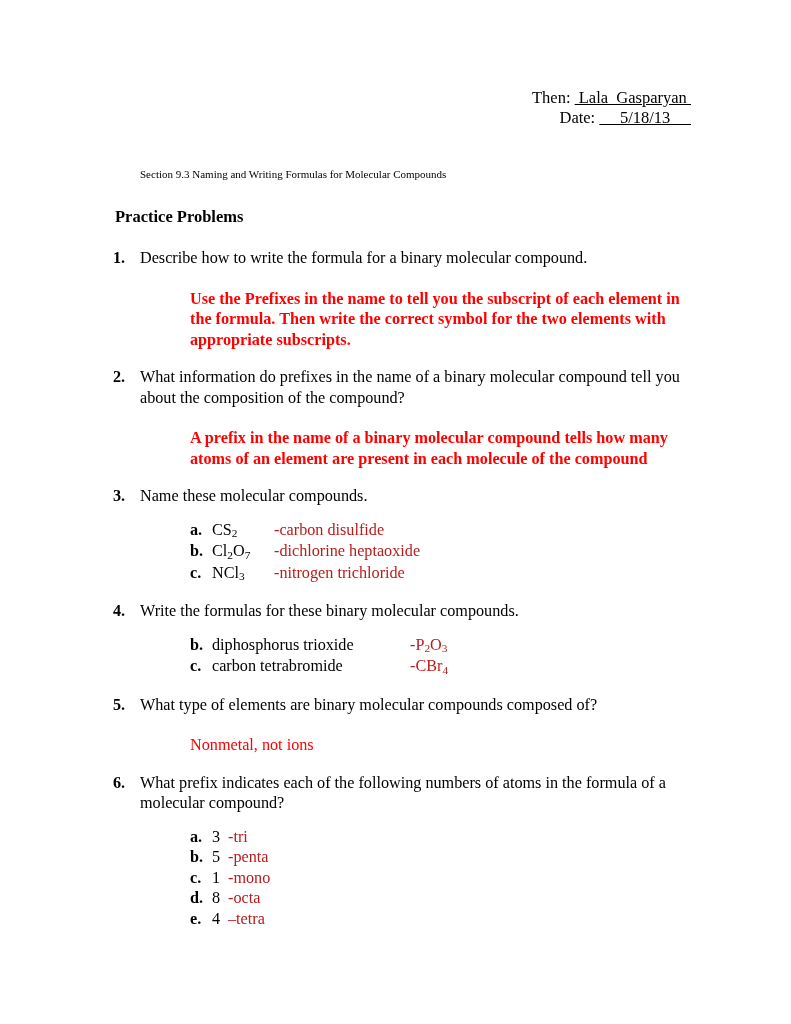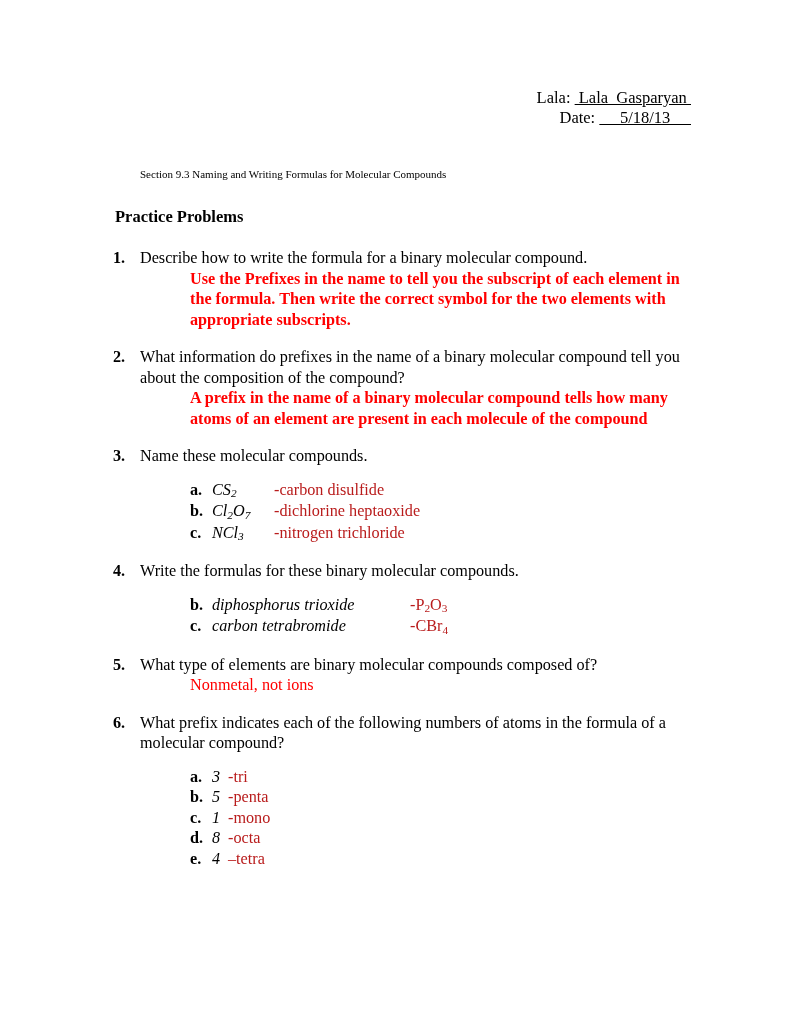--- a/index.html
+++ b/index.html
@@ -82,21 +82,21 @@
     top: 0;
     font-weight: bold;
   }
   .q-text {
     display: block;
   }
 
   .answer {
     color: #FF0000;
     margin-left: 50px;
-    margin-top: 0;
+    margin-top: 20px;
     line-height: 20.5px;
   }
   .answer.bold { font-weight: bold; }
   .spacer-md { height: 17px; }
 
   
   .sublist {
     margin-left: 50px;
     margin-top: 13px;
     line-height: 20.5px;
@@ -105,21 +105,20 @@
     display: block;
     white-space: nowrap;
   }
   .sub-letter {
     display: inline-block;
     width: 22px;
     font-weight: bold;
   }
   .sub-term {
     display: inline-block;
-    font-style: italic;
   }
   .sub-ans {
     color: #b91c1c;
     display: inline-block;
   }
 
   
   .w-formula { width: 62px; }
   .w-name    { width: 198px; }
   .w-num     { width: 16px; }
@@ -130,21 +129,21 @@
     position: relative;
     top: 0.26em;
   }
 </style>
 </head>
 <body>
 
 <div class="page">
 
   <div class="header-block">
-    <span class="header-line"><span class="hdr-label">Lala: </span><span class="hdr-value"> Lala  Gasparyan </span></span>
+    <span class="header-line"><span class="hdr-label">Then: </span><span class="hdr-value"> Lala  Gasparyan </span></span>
     <span class="header-line"><span class="hdr-label">Date: </span><span class="hdr-value">     5/18/13     </span></span>
   </div>
 
   <div class="doc-title">Section 9.3 Naming and Writing Formulas for Molecular Compounds</div>
   <div class="section-head">Practice Problems</div>
 
   <div class="content">
 
     <div class="q">
       <span class="q-num">1.</span>

